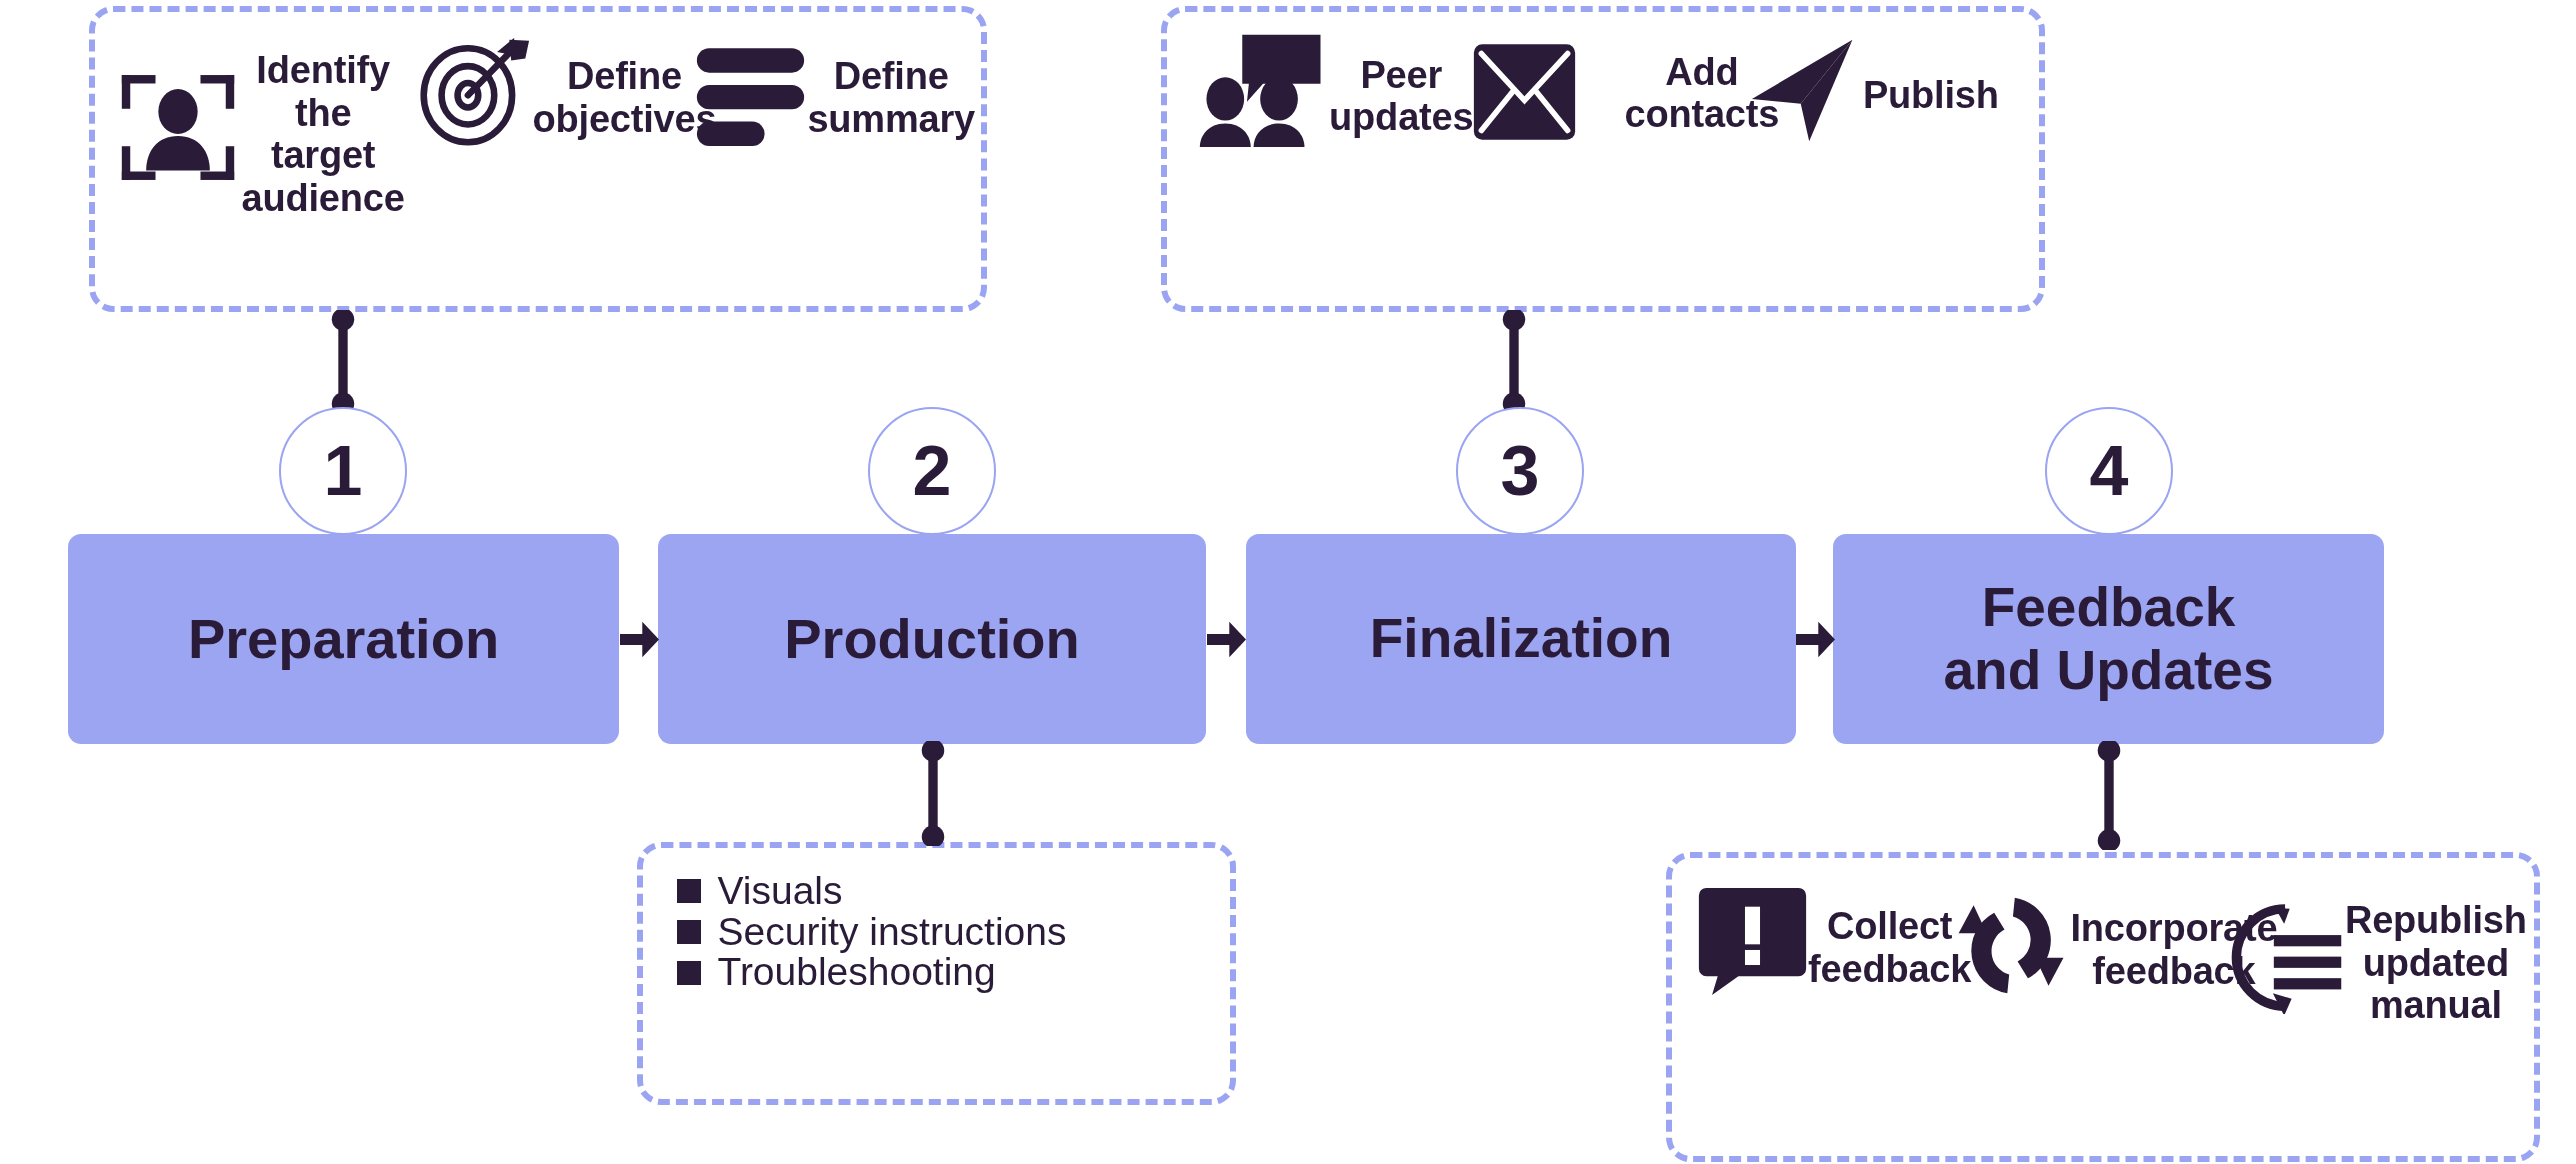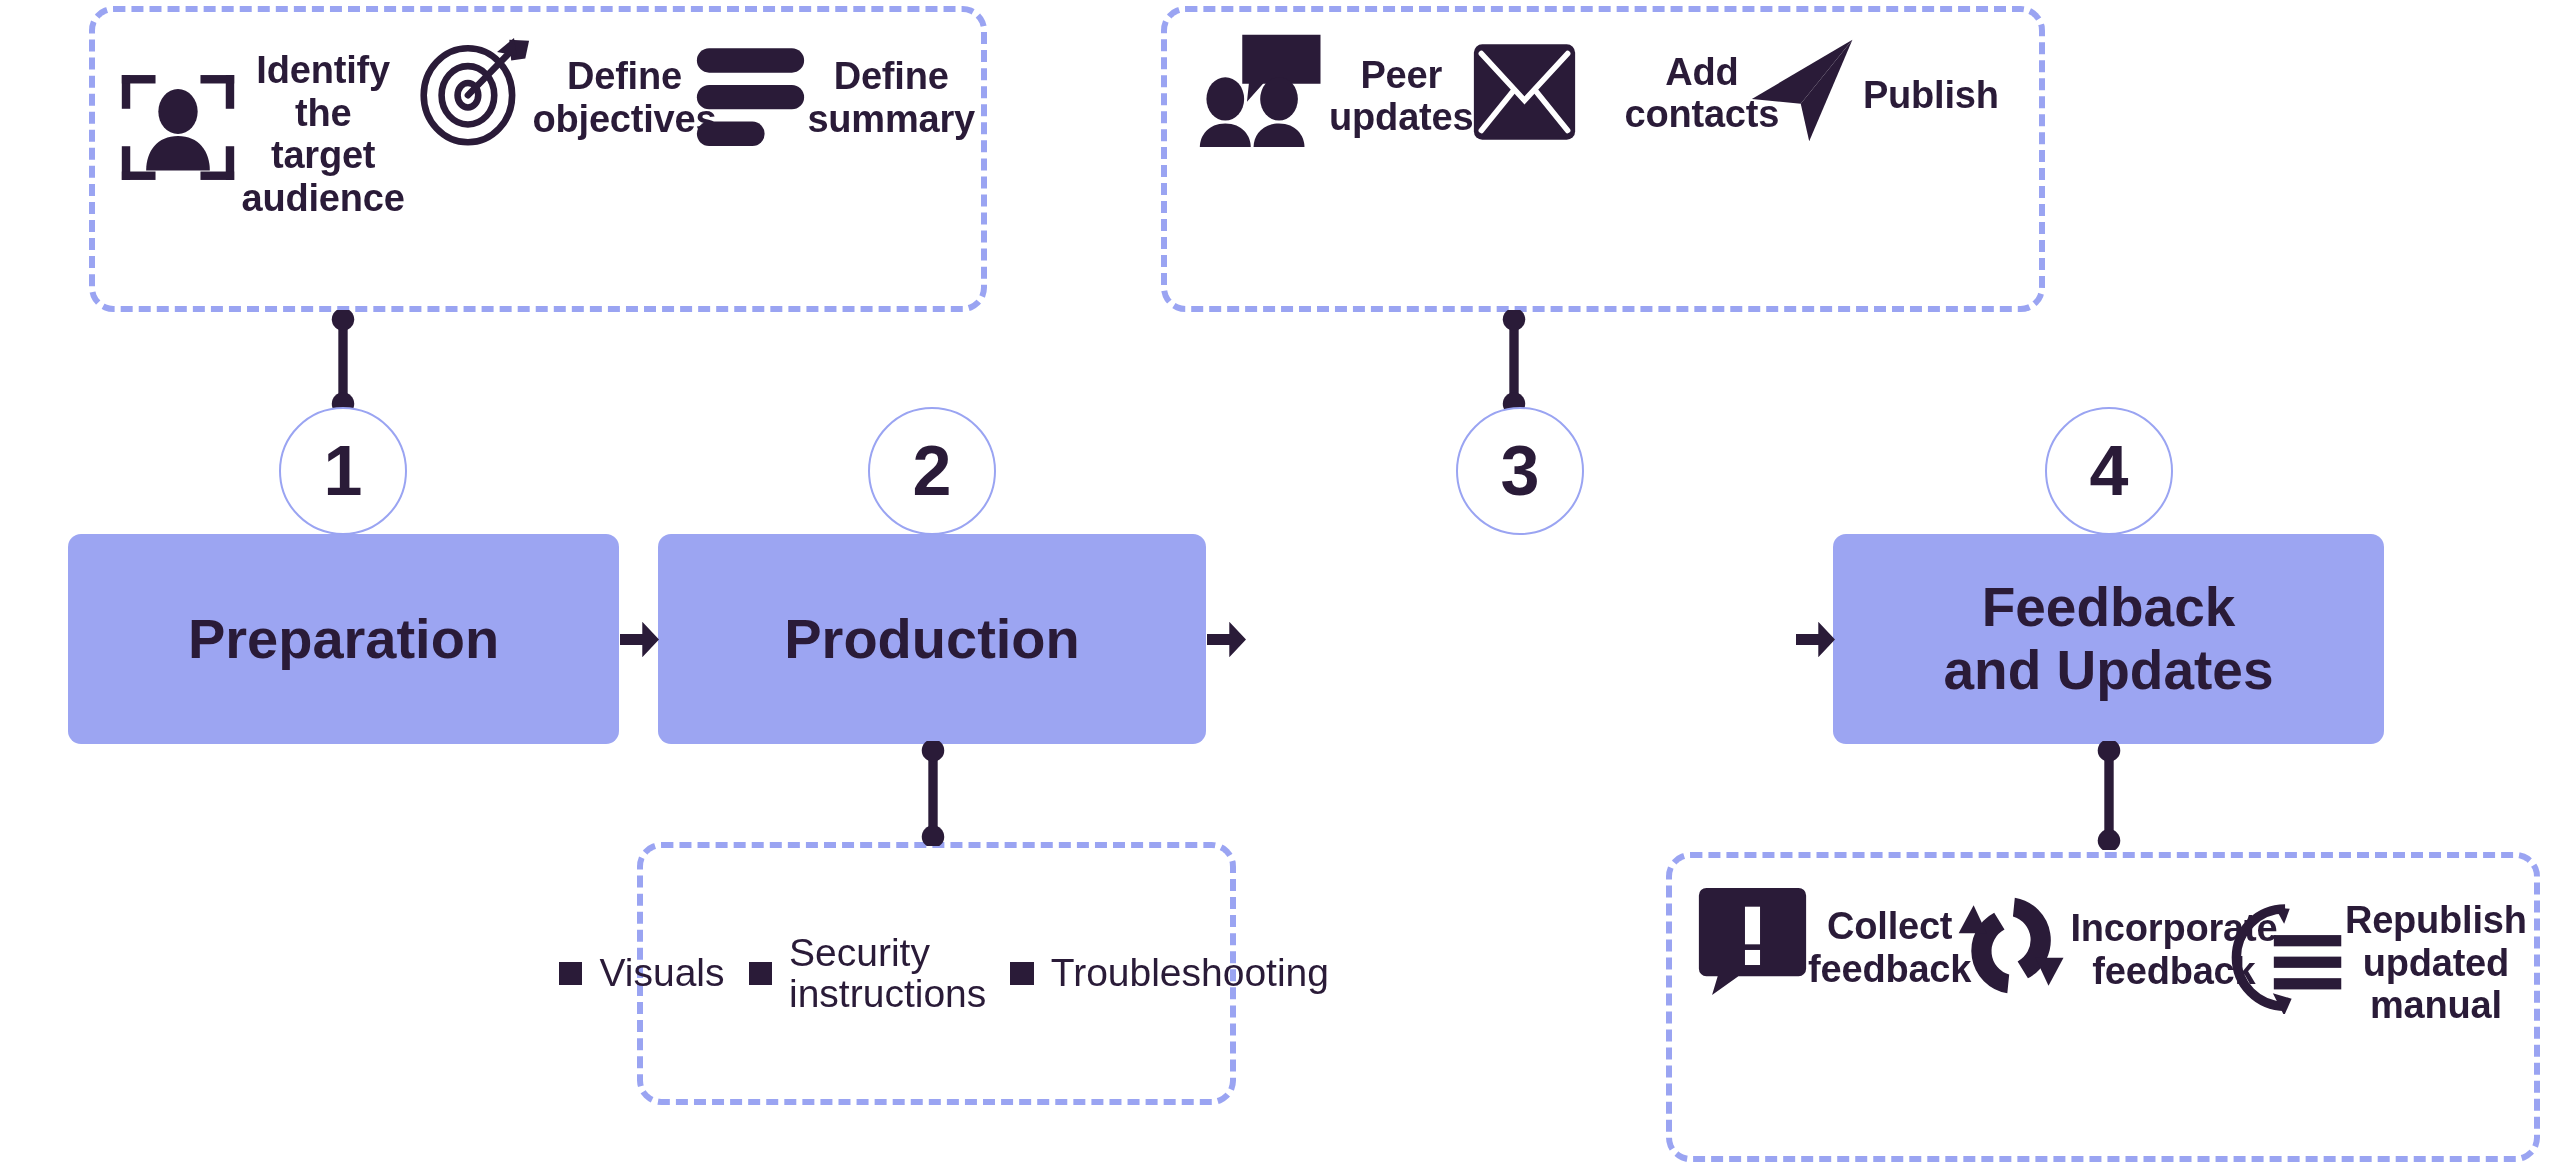--- a/index.html
+++ b/index.html
@@ -81,23 +81,23 @@
   
   .arrow{position:absolute;z-index:3;}
 
   
   .connector{position:absolute;z-index:2;}
 
   
   .bullet-list{
     position:absolute;
     display:flex;
-    flex-direction:row;
-    justify-content:center;
-    gap:24px;
+    flex-direction:column;
+    justify-content:flex-start;
+    gap:0;
     box-sizing:border-box;
   }
   .bullet-item{
     display:flex;
     align-items:center;
     gap:17px;
     color:#2a1b38;
     font-size:39px;
     font-weight:400;
     line-height:1.05;
@@ -246,20 +246,23 @@
   <div class="numcircle" style="left:2045px;top:407px;width:128px;height:128px;">
     <span>4</span>
   </div>
 
   <div class="stagebox" style="left:68px;top:534px;width:551px;height:210px;font-size:56px;">
     <span>Preparation</span>
   </div>
   <div class="stagebox" style="left:658px;top:534px;width:548px;height:210px;font-size:56px;">
     <span>Production</span>
   </div>
+  <div class="stagebox" style="left:1246px;top:534px;width:550px;height:210px;font-size:55px;">
+    <span>Finalization</span>
+  </div>
   <div class="stagebox" style="left:1833px;top:534px;width:551px;height:210px;font-size:55px;">
     <span>Feedback
 and Updates</span>
   </div>
 
   <svg class="arrow" style="left:620px;top:616px;width:39px;height:47px;" viewBox="0 0 42 50">
     <path d="M0 19 h24 v-13 l18 19 -18 19 v-13 H0 Z" fill="#2a1b38"></path>
   </svg>
   <svg class="arrow" style="left:1207px;top:616px;width:39px;height:47px;" viewBox="0 0 42 50">
     <path d="M0 19 h24 v-13 l18 19 -18 19 v-13 H0 Z" fill="#2a1b38"></path>

